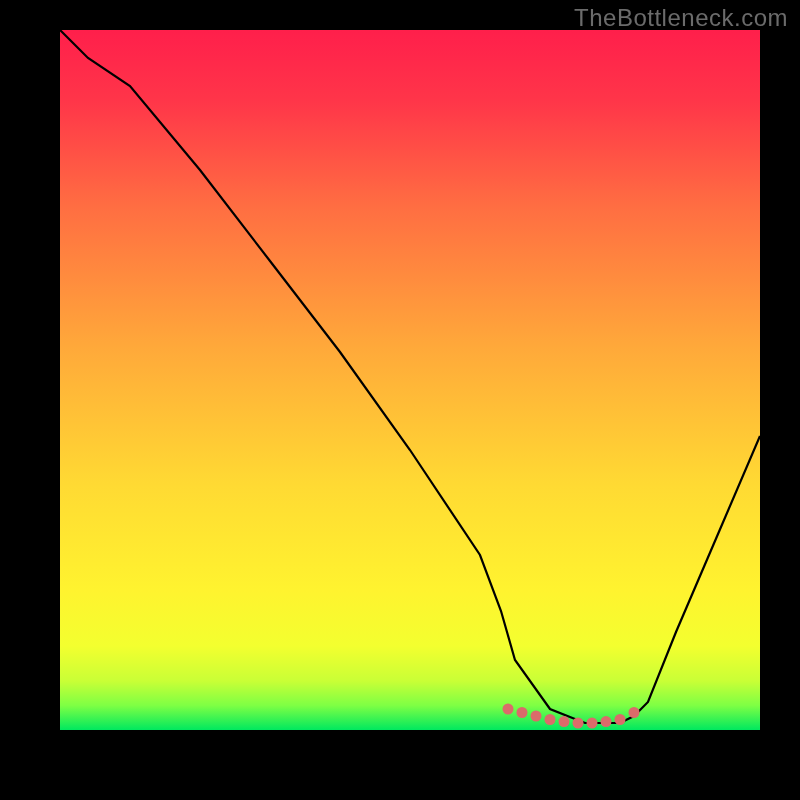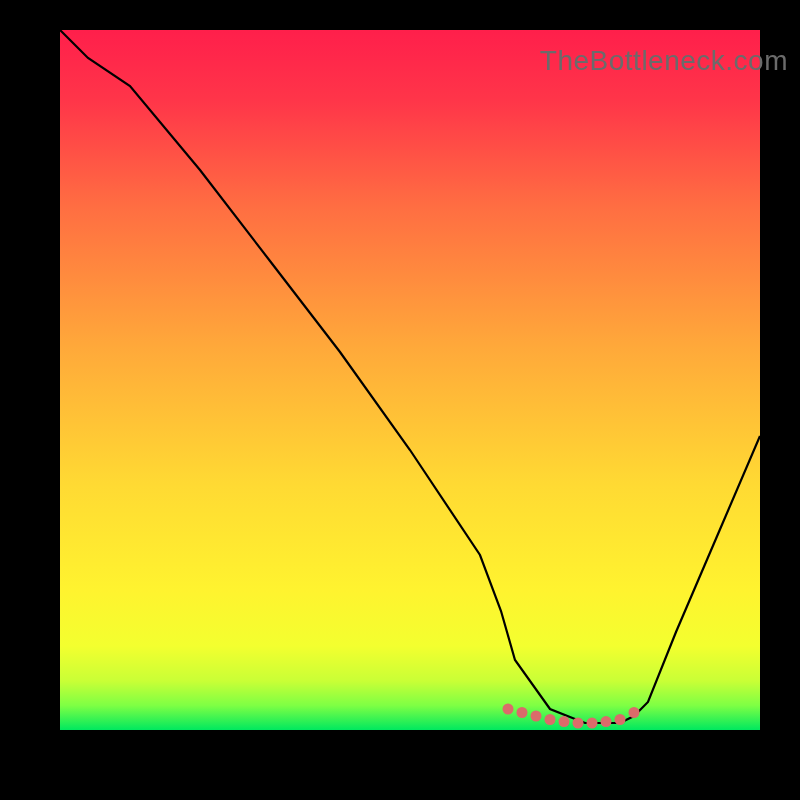--- a/index.html
+++ b/index.html
@@ -15,26 +15,25 @@
     position: relative;
     width: 800px;
     height: 800px;
     background: #000000;
   }
   .watermark {
     position: absolute;
     top: 4px;
     right: 12px;
     color: #6b6b6b;
-    font-size: 28px;
+    font-size: 24px;
     font-weight: 500;
     letter-spacing: 0.5px;
     z-index: 20;
     user-select: none;
-    margin-top: 41px;
   }
   
   .plot-area {
     position: absolute;
     left: 60px;
     top: 30px;
     width: 700px;
     height: 700px;
   }
   .plot-area svg {

